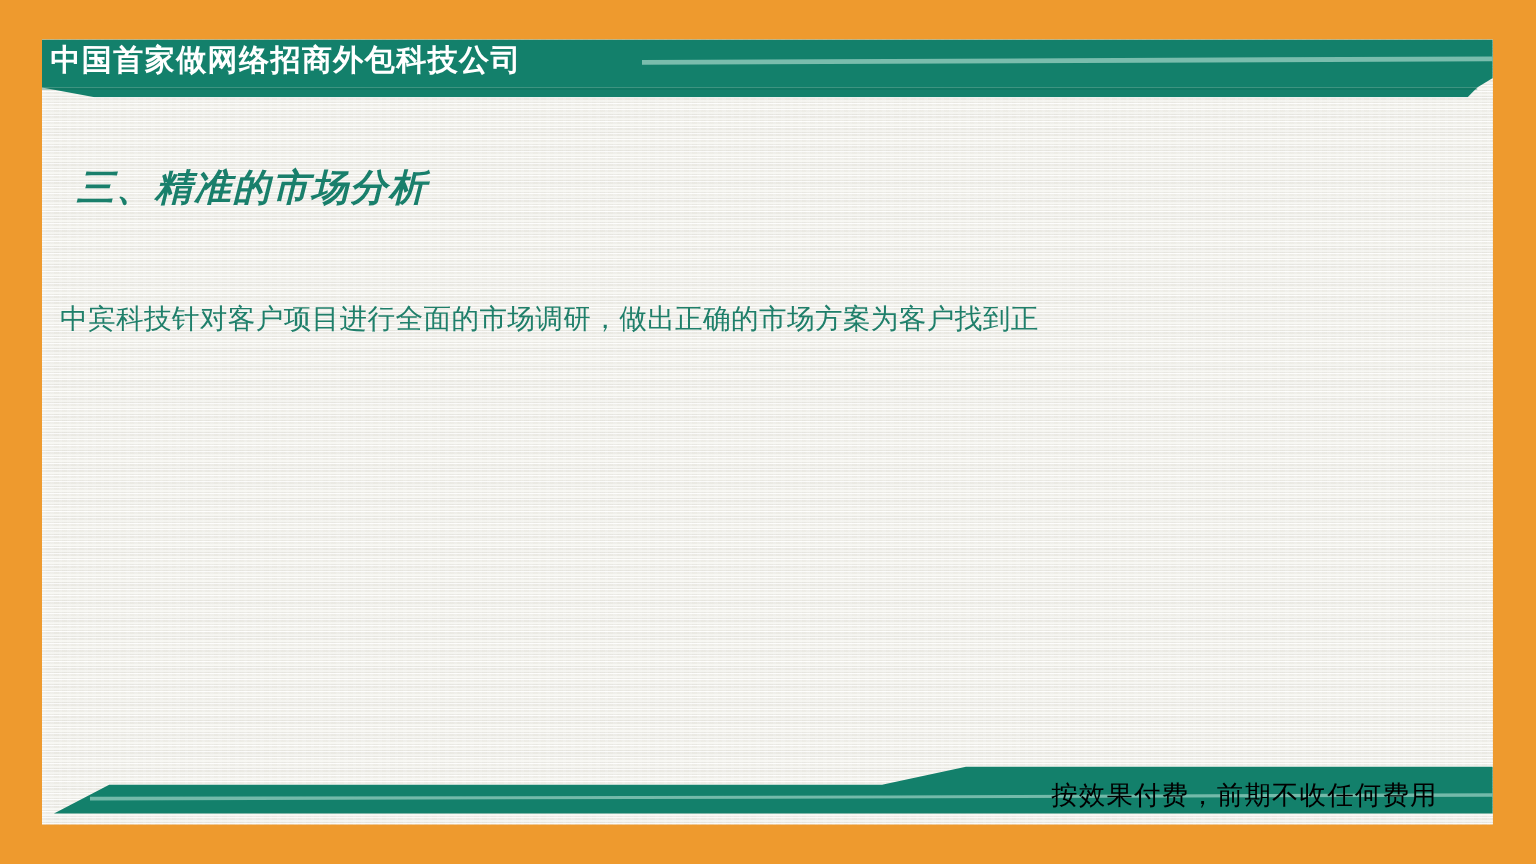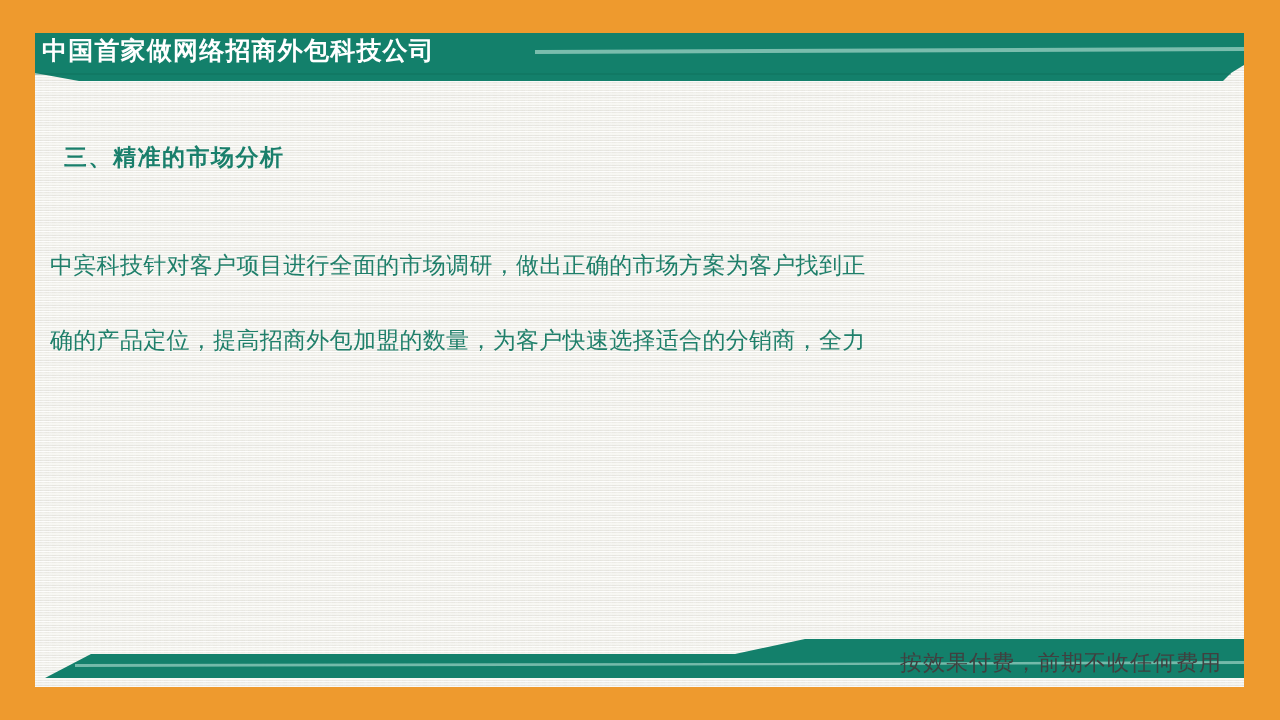--- a/index.html
+++ b/index.html
@@ -60,25 +60,26 @@
     line-height:30px;
     white-space:nowrap;
     font-family:"Liberation Sans","DejaVu Sans",sans-serif;
   }
 
   
   #section-title{
     position:absolute; left:64px; top:138px;
     z-index:6;
     color:#197F6B;
-    font-size:23px; font-weight:bold;
+    font-size:31px; font-weight:bold;
     letter-spacing:1.5px;
     line-height:38px;
     white-space:nowrap;
     font-family:"Liberation Sans","DejaVu Sans",sans-serif;
+    font-style:italic;
   }
 
   
   #body-text{
     position:absolute; left:50px; top:228px;
     width:1140px; z-index:6;
     color:#1F7F6A;
     font-size:23px;
     line-height:75px;
     letter-spacing:0.3px;
@@ -90,23 +91,23 @@
 
   
   #footer-banner{
     position:absolute; left:35px; top:638px;
     width:1209px; height:49px;
     z-index:4;
   }
   #footer-banner svg{ display:block; width:100%; height:100%; }
 
   #footer-text{
-    position:absolute; right:58px; top:648px;
+    position:absolute; right:82px; top:648px;
     z-index:6;
-    color:#404040;
+    color:#000000;
     font-size:22px;
     letter-spacing:1px;
     line-height:30px;
     white-space:nowrap;
     font-family:"Liberation Sans","DejaVu Sans",sans-serif;
   }
 </style>
 </head>
 <body>
 
@@ -122,21 +123,20 @@
       <polygon points="0,40 1196,40 1196,42 0,42" fill="#0F6C5A" opacity="0.35"></polygon>
     </svg>
   </div>
 
   <div id="header-title">中国首家做网络招商外包科技公司</div>
 
   <div id="section-title">三、精准的市场分析</div>
 
   <div id="body-text">
     <span class="ln">中宾科技针对客户项目进行全面的市场调研，做出正确的市场方案为客户找到正</span>
-    <span class="ln">确的产品定位，提高招商外包加盟的数量，为客户快速选择适合的分销商，全力</span>
   </div>
 
   <div id="footer-banner">
     <svg viewBox="0 0 1209 49" preserveAspectRatio="none">
       <polygon points="56,16 700,16 770,1 1209,1 1209,40 10,40" fill="#13806B"></polygon>
       <polygon points="40,26 700,25 706,25 1209,23 1209,26 40,29" fill="#7FC0B1" opacity="0.9"></polygon>
     </svg>
   </div>
 
   <div id="footer-text">按效果付费，前期不收任何费用</div>

